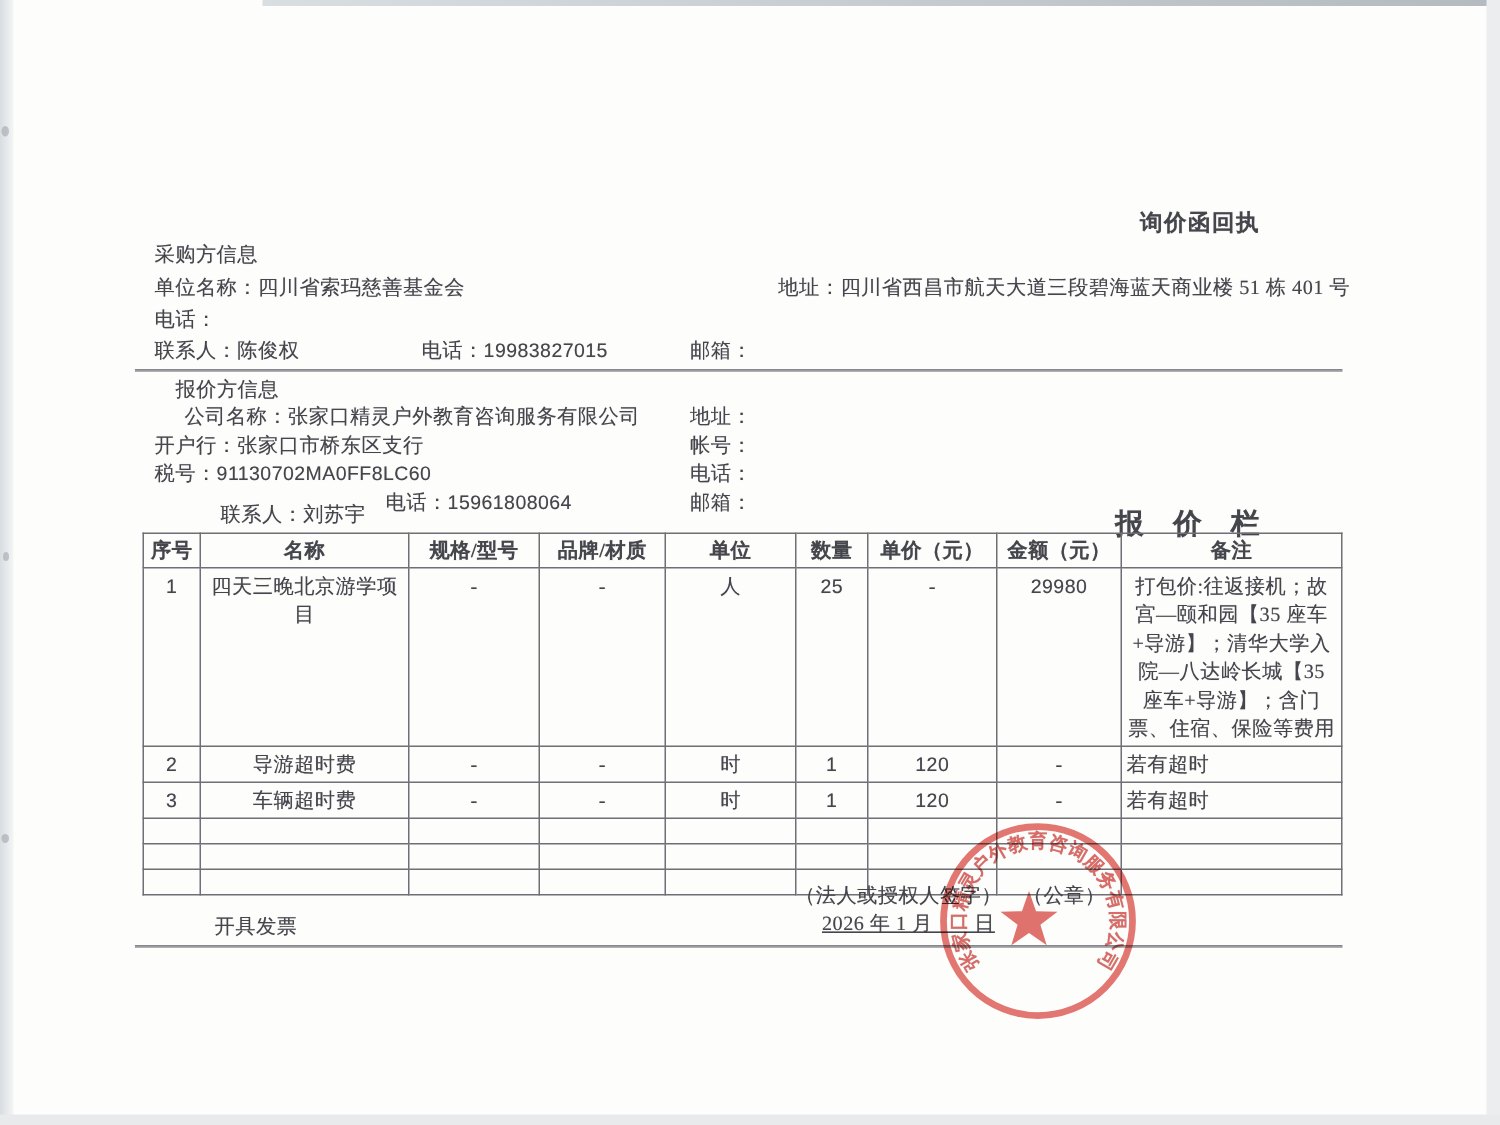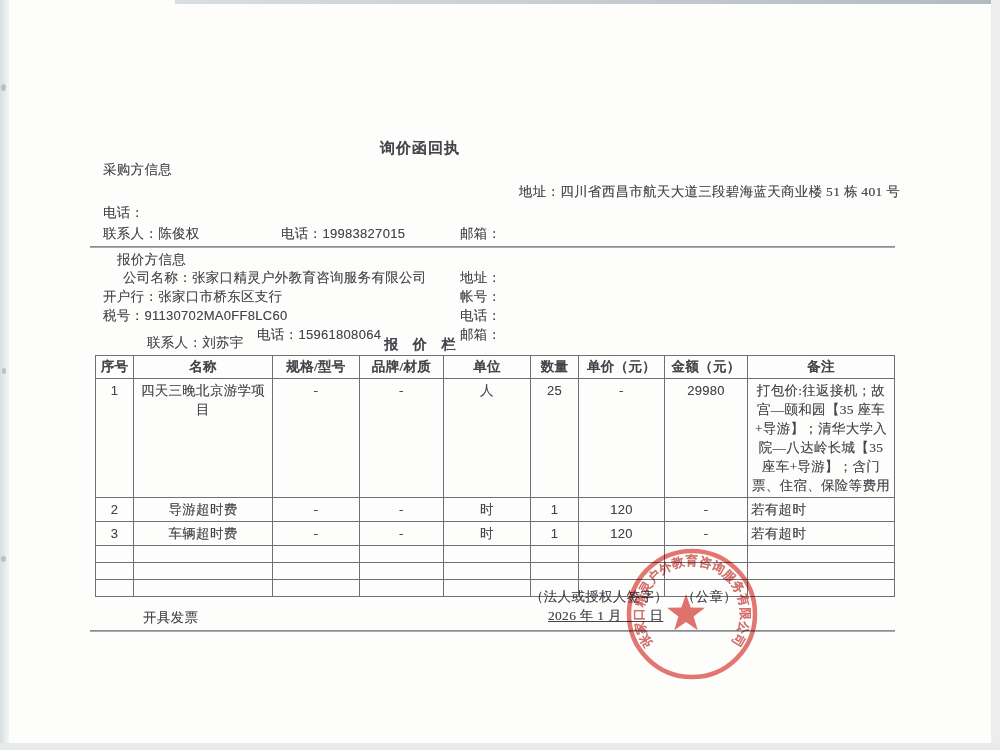--- a/index.html
+++ b/index.html
@@ -7,21 +7,21 @@
   .page {
     position:relative; width:1000px; height:750px;
     background:#fdfdfc;
     font-family:"Liberation Serif","DejaVu Serif",serif;
     color:#45454c;
     font-size:13.5px;
     letter-spacing:.3px;
     text-shadow:0 0 .5px rgba(70,70,82,.45);
   }
   .abs { position:absolute; white-space:nowrap;text-align:right; }
-  .center { left:0; width:840px; text-align:center; }
+  .center { left:0; width:840px; }
   .bold { font-weight:bold; }
   .num { font-family:"Liberation Sans","DejaVu Sans",sans-serif; font-size:13px; }
   .rule { position:absolute; height:2px; background:linear-gradient(to bottom,#7c7c82,#b9b9bd); }
   
   table.quote {
     position:absolute; left:95px; top:355px;
     border-collapse:collapse; table-layout:fixed; width:799px;
     font-size:13.5px;
   }
   table.quote td, table.quote th {
@@ -50,20 +50,23 @@
   <div class="edge" style="left:991px;top:0;width:9px;height:750px;background:#ecedee;"></div>
   <div class="edge" style="left:0;top:743px;width:1000px;height:7px;background:#e8eaeb;"></div>
   <div class="speck" style="left:1px;top:84px;width:5px;height:7px;"></div>
   <div class="speck" style="left:2px;top:368px;width:4px;height:6px;"></div>
   <div class="speck" style="left:1px;top:556px;width:5px;height:6px;"></div>
 
   <div class="abs center bold" style="top:139px;font-size:15px;letter-spacing:1px;">询价函回执</div>
 
   <div class="abs" style="left:103px;top:161px;">采购方信息</div>
 
+  <div class="abs" style="left:103px;top:183px;">
+    <span>单位名称：</span><span>四川省索玛慈善基金会</span>
+  </div>
   <div class="abs" style="left:460px;top:183px;width:440px;">
     <span>地址：</span><span>四川省西昌市航天大道三段碧海蓝天商业楼 51 栋 401 号</span>
   </div>
   <div class="abs" style="left:103px;top:204px;">
     <span>电话：</span><span></span>
   </div>
   <div class="abs" style="left:103px;top:225px;">
     <span>联系人：</span><span>陈俊权</span>
   </div>
   <div class="abs" style="left:281px;top:225px;">
@@ -98,21 +101,21 @@
   <div class="abs" style="left:103px;top:334px;margin-left:44px;">
     <span>联系人：</span><span>刘苏宇</span>
   </div>
   <div class="abs" style="left:257px;top:326px;">
     <span>电话：</span><span class="num">15961808064</span>
   </div>
   <div class="abs" style="left:460px;top:326px;">
     <span>邮箱：</span><span></span>
   </div>
 
-  <div class="abs center bold" style="top:336px;font-size:14px;">报　价　栏</div>
+  <div class="abs center bold" style="top:336px;font-size:19px;">报　价　栏</div>
 
   <table class="quote">
     <colgroup>
       <col style="width:38px">
         <col style="width:139px">
         <col style="width:87px">
       <col style="width:84px">
         <col style="width:87px">
         <col style="width:48px">
       <col style="width:86px">

